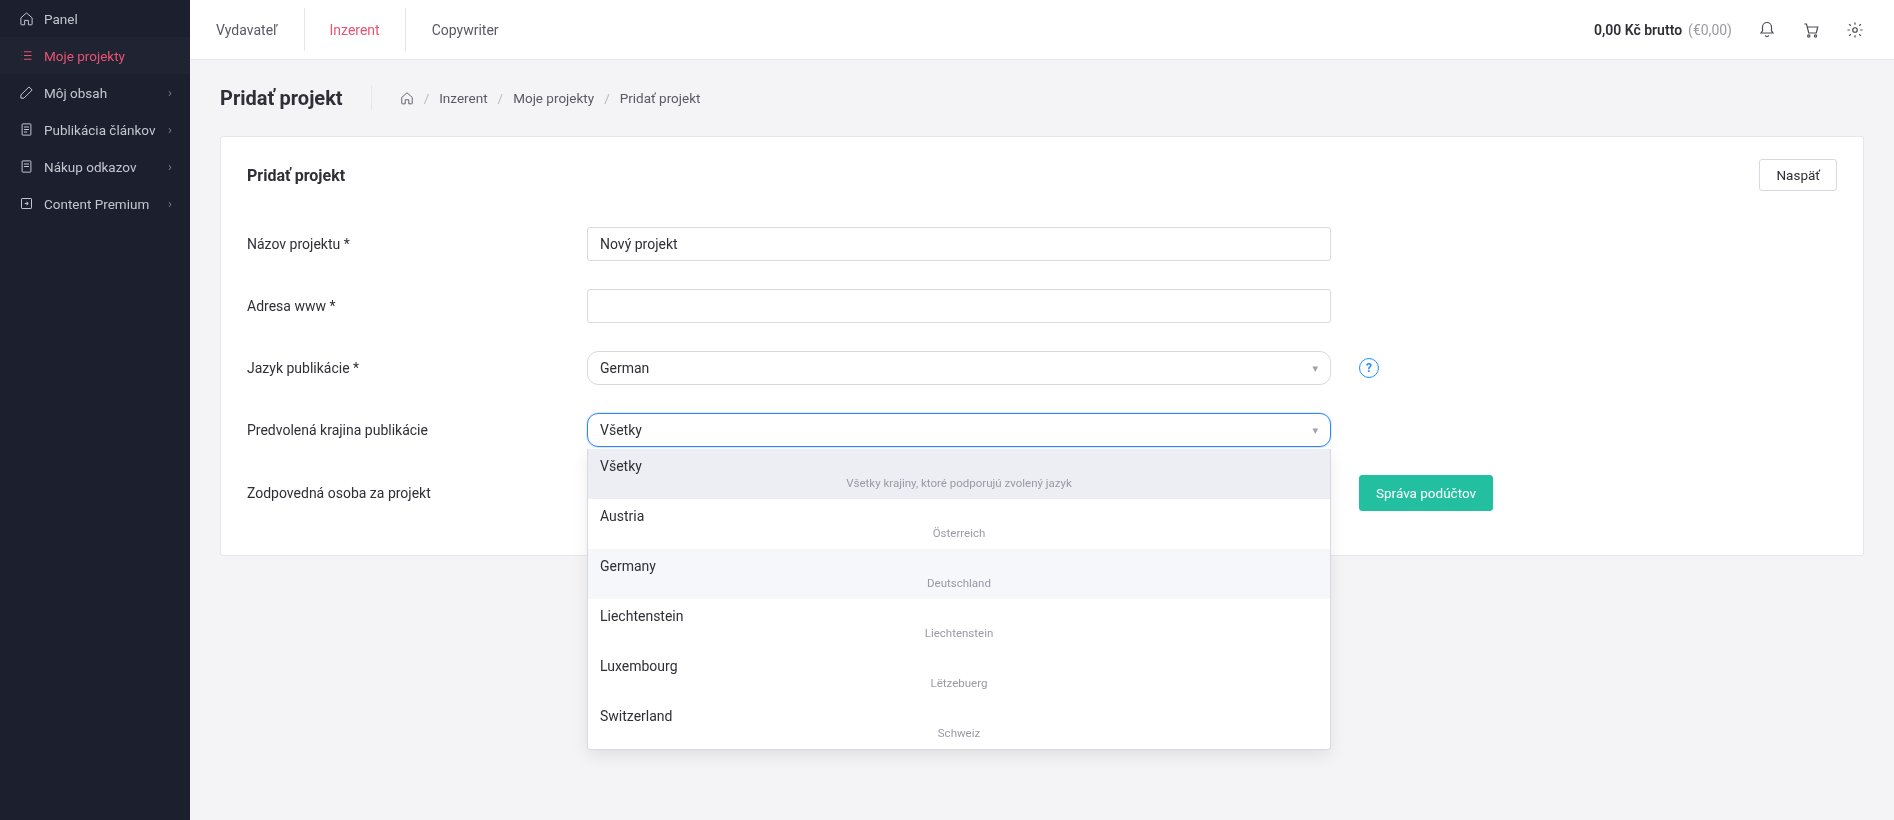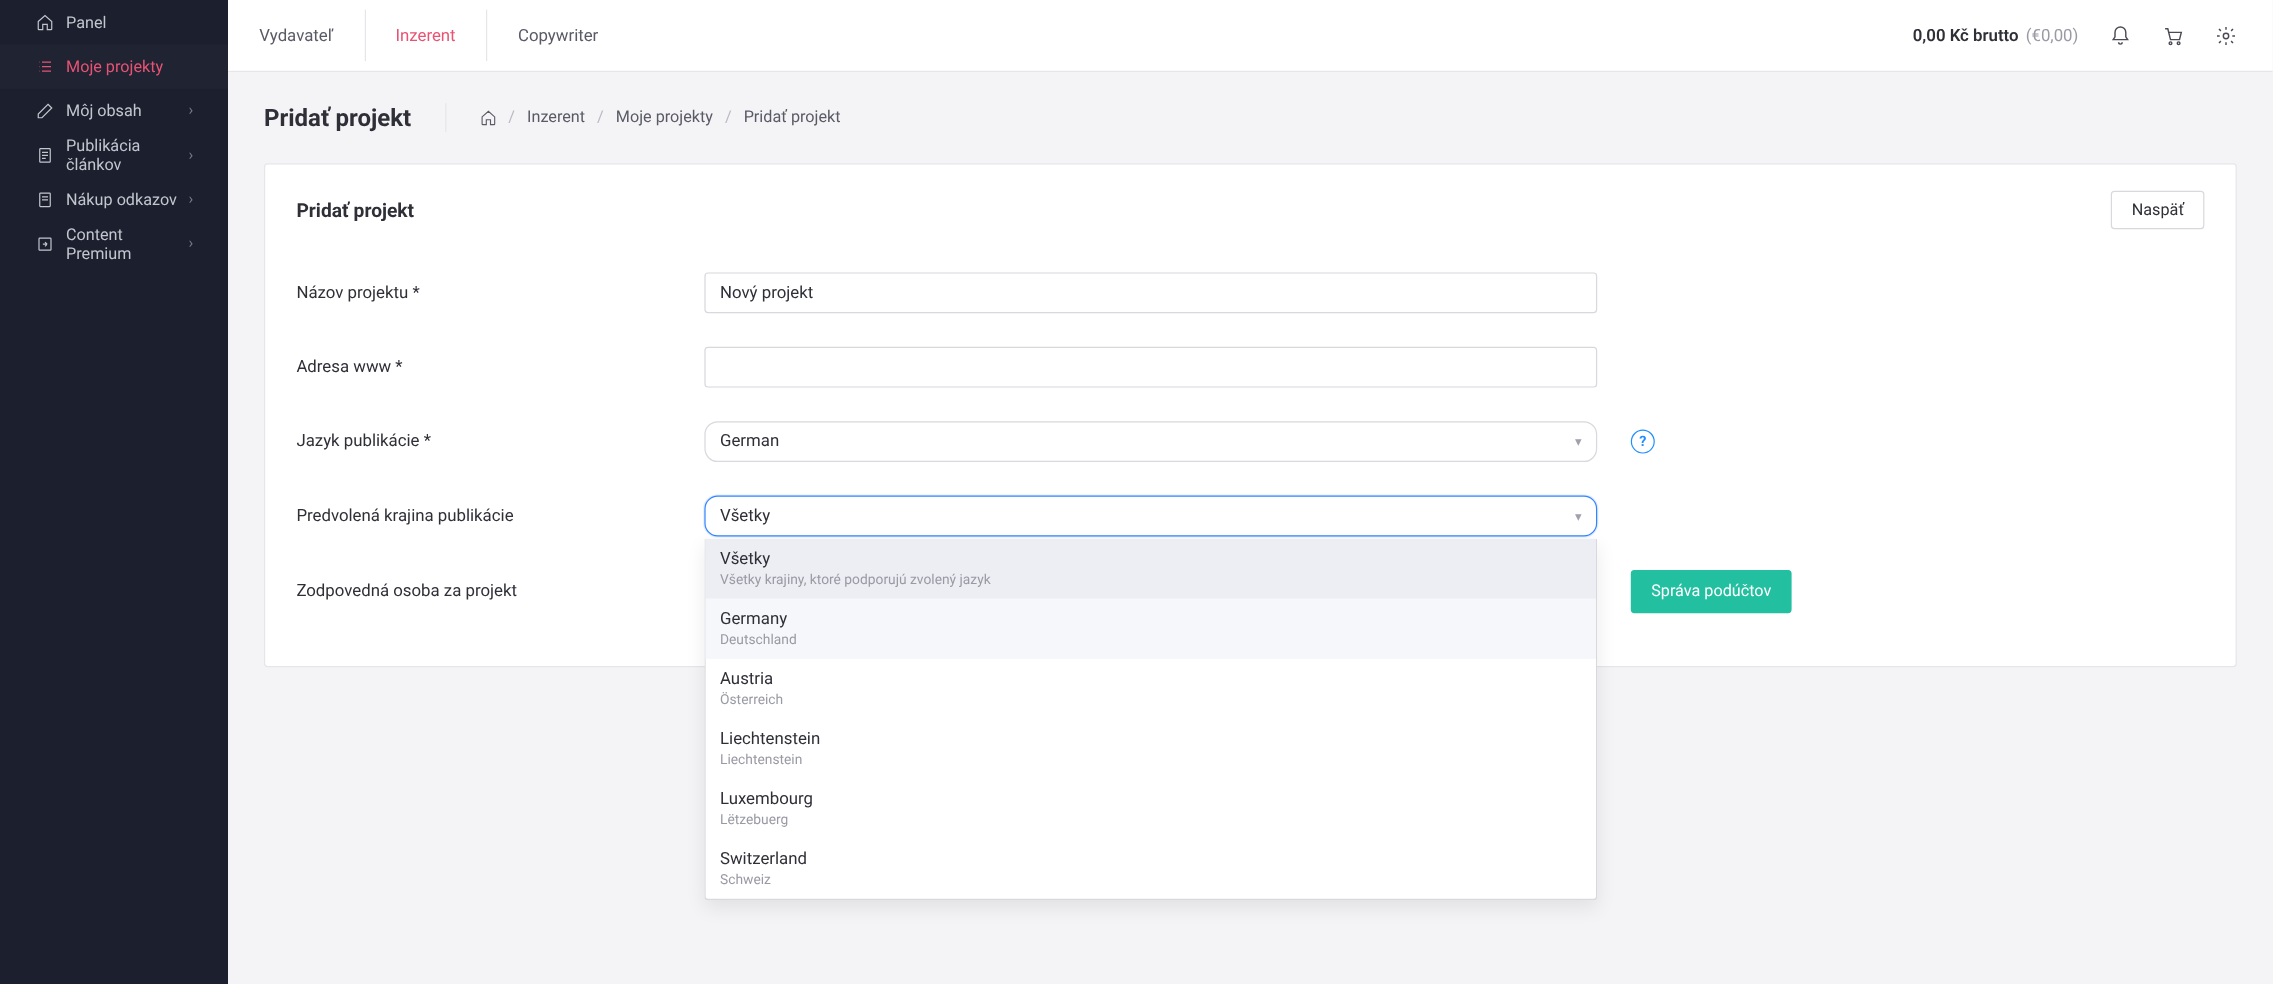--- a/index.html
+++ b/index.html
@@ -27,21 +27,21 @@
   .sidebar-top{height:60px;background:var(--sidebar-bg-dark);display:flex;align-items:center;padding:0 18px;justify-content:space-between;}
   .brand{color:#fff;font-size:17px;font-weight:600;letter-spacing:.3px;position:relative;}
   .brand .accent{color:var(--sidebar-active);font-style:italic;font-weight:500;}
   .brand .reg{font-size:9px;vertical-align:super;color:#fff;margin-left:1px;}
   .hamburger{width:22px;height:14px;position:relative;}
   .hamburger span{position:absolute;left:0;right:0;height:2px;background:#565b70;border-radius:1px;}
   .hamburger span:nth-child(1){top:0;}
   .hamburger span:nth-child(2){top:6px;}
   .hamburger span:nth-child(3){top:12px;}
   .side-nav{padding:0;margin:0;list-style:none;}
-  .side-item{display:flex;align-items:center;height:37px;padding:0 29px;color:var(--sidebar-text);font-size:13.5px;cursor:pointer;position:relative;}
+  .side-item{display:flex;align-items:center;height:37px;padding:0 18px;color:var(--sidebar-text);font-size:13.5px;cursor:pointer;position:relative;}
   .side-item.active{color:var(--sidebar-active);background:rgba(255,255,255,.02);}
   .side-item .s-icon{width:16px;height:16px;margin-right:10px;display:flex;align-items:center;justify-content:center;flex:0 0 16px;}
   .side-item .s-icon svg{width:15px;height:15px;stroke:currentColor;fill:none;stroke-width:1.6;}
   .side-item .s-chevron{margin-left:auto;opacity:.55;font-size:13px;}
   
   .main{flex:1;display:flex;flex-direction:column;min-width:0;}
   .topnav{height:60px;background:#fff;border-bottom:1px solid var(--card-border);display:flex;align-items:stretch;padding:0 30px 0 0;}
   .topnav-tabs{display:flex;align-items:stretch;}
   .top-tab{display:flex;align-items:center;padding:0 26px;font-size:14px;color:var(--text-mid);cursor:pointer;position:relative;}
   .top-tab.active{color:var(--topnav-red);}
@@ -76,21 +76,21 @@
   .select{display:flex;align-items:center;justify-content:space-between;cursor:pointer;border-radius:11px;}
   .select.open{border-color:var(--input-focus);box-shadow:0 0 0 1px rgba(51,133,255,.15);}
   .select .chev{color:#a1a1ab;font-size:11px;}
   .info-icon{width:20px;height:20px;border:1.5px solid var(--info);border-radius:50%;color:var(--info);display:flex;align-items:center;justify-content:center;font-size:12px;font-weight:700;cursor:pointer;}
   
   .dropdown{position:absolute;top:36px;left:0;right:0;background:#fff;border:1px solid var(--input-border);border-top:none;border-radius:0 0 3px 3px;box-shadow:0 6px 16px rgba(0,0,0,.08);z-index:10;}
   .dd-item{padding:9px 12px;cursor:pointer;}
   .dd-item:hover,.dd-item.selected{background:#eceef3;}
   .dd-item.light{background:#f6f7fa;}
   .dd-title{font-size:14px;color:var(--text-dark);}
-  .dd-sub{font-size:11.5px;color:var(--text-light);margin-top:2px;}
+  .dd-sub{font-size:11.5px;color:var(--text-light);margin-top:2px;text-align:center;}
 </style>
 </head>
 <body>
 
 <aside class="sidebar">
   <ul class="side-nav">
     <li class="side-item">
       <span class="s-icon">
           <svg viewBox="0 0 24 24">
             <path d="M3 11l9-8 9 8v10a1 1 0 0 1-1 1h-5v-7h-6v7H4a1 1 0 0 1-1-1z"></path>
@@ -245,27 +245,27 @@
         <div class="form-field">
           <div class="select open">
             <span>Všetky</span>
             <span class="chev">▾</span>
           </div>
           <div class="dropdown">
             <div class="dd-item selected">
               <div class="dd-title">Všetky</div>
               <div class="dd-sub">Všetky krajiny, ktoré podporujú zvolený jazyk</div>
             </div>
+            <div class="dd-item">
+              <div class="dd-title">Austria</div>
+              <div class="dd-sub">Österreich</div>
+            </div>
             <div class="dd-item light">
               <div class="dd-title">Germany</div>
               <div class="dd-sub">Deutschland</div>
-            </div>
-            <div class="dd-item">
-              <div class="dd-title">Austria</div>
-              <div class="dd-sub">Österreich</div>
             </div>
             <div class="dd-item">
               <div class="dd-title">Liechtenstein</div>
               <div class="dd-sub">Liechtenstein</div>
             </div>
             <div class="dd-item">
               <div class="dd-title">Luxembourg</div>
               <div class="dd-sub">Lëtzebuerg</div>
             </div>
             <div class="dd-item">

